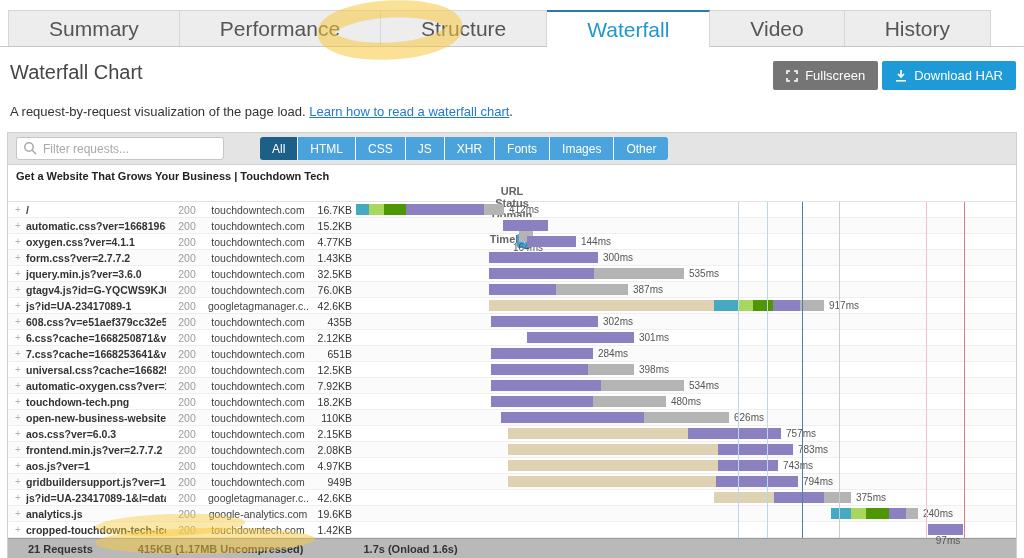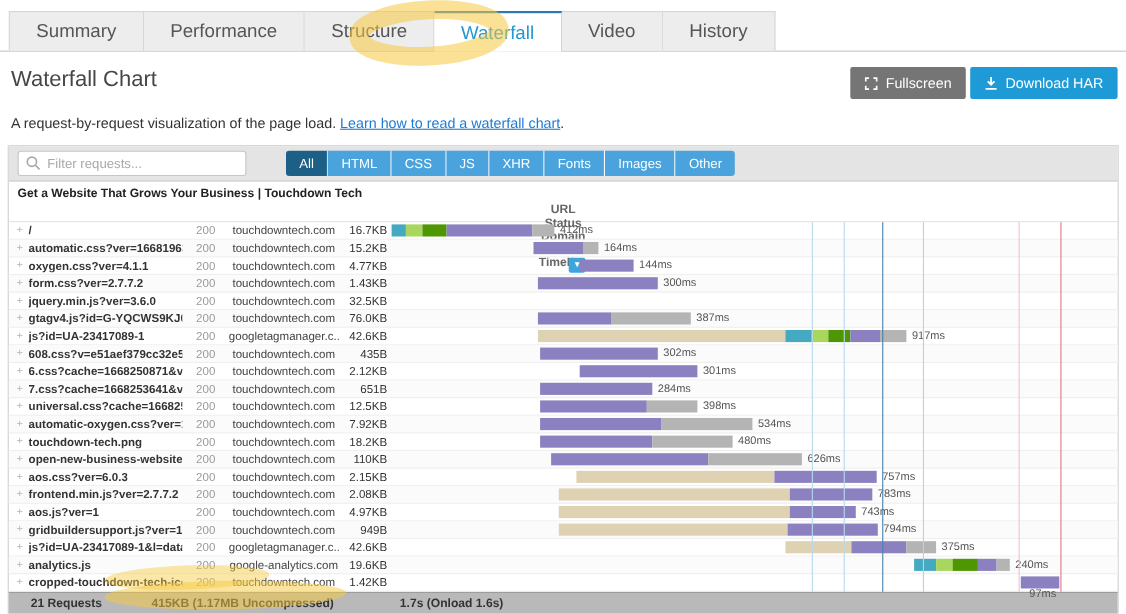--- a/index.html
+++ b/index.html
@@ -2,23 +2,23 @@
 <html><head>
 <meta charset="utf-8">
 <style>
   * { box-sizing: border-box; margin: 0; padding: 0; }
   html,body { width:1024px; height:558px; overflow:hidden; background:#fff;
     font-family:"Liberation Sans", sans-serif; color:#333; }
 
   
   .tabbar { margin-top:10px; height:37px; display:flex; align-items:stretch;
     border-bottom:1px solid #c6c6c6; padding-left:8px; position:relative; }
-  .tab { display:flex; align-items:center; padding:0 24px; background:#ededed;
+  .tab { display:flex; align-items:center; padding:0 40px; background:#ededed;
     border:1px solid #d6d6d6; border-bottom:none; border-left:none;
-    font-size:17px; color:#555; cursor:pointer; position:relative; }
+    font-size:21px; color:#555; cursor:pointer; position:relative; }
   .tab:first-child { border-left:1px solid #d6d6d6; }
   .tab.active { background:#fff; color:#2196cf; border-top:2px solid #2a7ab0;
     margin-bottom:-1px; z-index:2; }
 
   
   .head-row { display:flex; align-items:flex-start; justify-content:space-between;
     padding:14px 8px 0 10px; }
   .page-title { font-size:20px; color:#464646; font-weight:normal; }
   .head-buttons { display:flex; gap:4px; }
   .btn { display:inline-flex; align-items:center; gap:7px; font-size:13px;
@@ -186,21 +186,21 @@
       </div>
       <div class="row">
         <div class="cell-url">
           <span class="expander">+</span>
           <span class="url-text">automatic.css?ver=1668196347</span>
         </div>
         <div class="cell-status">200</div>
         <div class="cell-domain">touchdowntech.com</div>
         <div class="cell-size">15.2KB</div>
         <div class="cell-tl">
-          <div class="bar" style="left: 129px;">
+          <div class="bar" style="left: 147px; flex-direction: column;">
             <span class="seg" style="width: 45px; background: rgb(140, 129, 192);"></span>
             <span class="seg" style="width: 14px; background: rgb(180, 180, 180);"></span>
             <span class="bar-label">164ms</span>
           </div>
         </div>
       </div>
       <div class="row">
         <div class="cell-url">
           <span class="expander">+</span>
           <span class="url-text">oxygen.css?ver=4.1.1</span>
@@ -231,20 +231,27 @@
         </div>
       </div>
       <div class="row">
         <div class="cell-url">
           <span class="expander">+</span>
           <span class="url-text">jquery.min.js?ver=3.6.0</span>
         </div>
         <div class="cell-status">200</div>
         <div class="cell-domain">touchdowntech.com</div>
         <div class="cell-size">32.5KB</div>
+        <div class="cell-tl">
+          <div class="bar" style="left: 133px;">
+            <span class="seg" style="width: 105px; background: rgb(140, 129, 192);"></span>
+            <span class="seg" style="width: 90px; background: rgb(180, 180, 180);"></span>
+            <span class="bar-label">535ms</span>
+          </div>
+        </div>
       </div>
       <div class="row">
         <div class="cell-url">
           <span class="expander">+</span>
           <span class="url-text">gtagv4.js?id=G-YQCWS9KJ0C</span>
         </div>
         <div class="cell-status">200</div>
         <div class="cell-domain">touchdowntech.com</div>
         <div class="cell-size">76.0KB</div>
         <div class="cell-tl">
@@ -386,21 +393,21 @@
       </div>
       <div class="row">
         <div class="cell-url">
           <span class="expander">+</span>
           <span class="url-text">aos.css?ver=6.0.3</span>
         </div>
         <div class="cell-status">200</div>
         <div class="cell-domain">touchdowntech.com</div>
         <div class="cell-size">2.15KB</div>
         <div class="cell-tl">
-          <div class="bar" style="left: 168px;">
+          <div class="bar" style="left: 152px;">
             <span class="seg" style="width: 180px; background: rgb(222, 210, 178);"></span>
             <span class="seg" style="width: 93px; background: rgb(140, 129, 192);"></span>
             <span class="bar-label">757ms</span>
           </div>
         </div>
       </div>
       <div class="row">
         <div class="cell-url">
           <span class="expander">+</span>
           <span class="url-text">frontend.min.js?ver=2.7.7.2</span>

